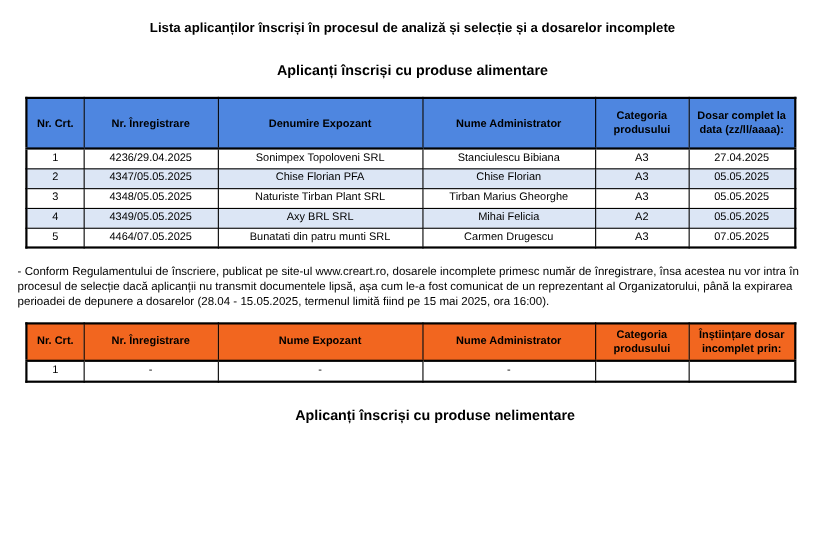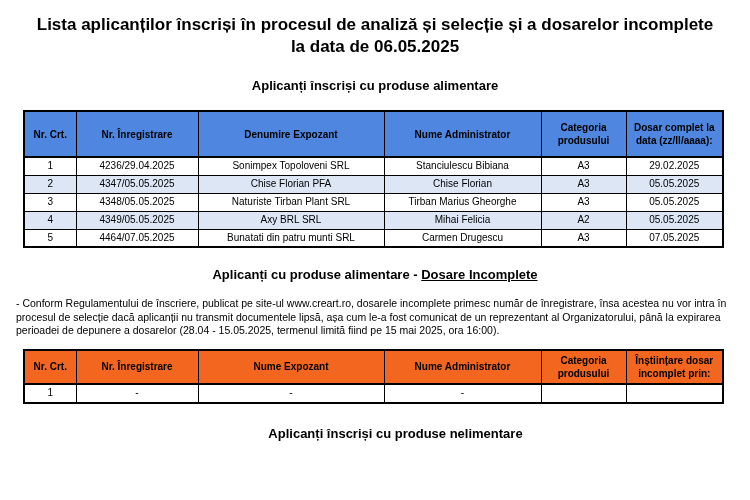--- a/index.html
+++ b/index.html
@@ -6,21 +6,21 @@
   html, body { width: 750px; height: 500px; background: #ffffff; overflow: hidden; }
   body {
     font-family: "Liberation Sans", "DejaVu Sans", sans-serif;
     color: #000;
   }
   .page { width: 750px; height: 500px; position: relative; }
 
   .doc-title {
     margin-top: 14px;
     text-align: center;
-    font-size: 17px;
+    font-size: 12px;
     font-weight: bold;
     line-height: 22px;
   }
 
   .section-heading {
     text-align: center;
     font-size: 13px;
     font-weight: bold;
   }
   .heading-food    { margin-top: 20px; }
@@ -74,21 +74,20 @@
   col.c5 { width: 85px; }
   col.c6 { width: 97px; }
 </style>
 </head>
 <body>
 
 <div class="page">
 
   <div class="doc-title">
     <div>Lista aplicanților înscriși în procesul de analiză și selecție și a dosarelor incomplete</div>
-    <div>la data de 06.05.2025</div>
   </div>
 
   <div class="section-heading heading-food">Aplicanți înscriși cu produse alimentare</div>
 
   <table class="food-table">
     <colgroup>
         <col class="c1">
         <col class="c2">
         <col class="c3">
         <col class="c4">
@@ -105,21 +104,21 @@
         <th>Dosar complet la data (zz/ll/aaaa):</th>
       </tr>
     </thead>
     <tbody>
       <tr>
         <td>1</td>
         <td>4236/29.04.2025</td>
         <td>Sonimpex Topoloveni SRL</td>
         <td>Stanciulescu Bibiana</td>
         <td>A3</td>
-        <td>29.02.2025</td>
+        <td>27.04.2025</td>
       </tr>
       <tr>
         <td>2</td>
         <td>4347/05.05.2025</td>
         <td>Chise Florian PFA</td>
         <td>Chise Florian</td>
         <td>A3</td>
         <td>05.05.2025</td>
       </tr>
       <tr>
@@ -142,23 +141,20 @@
         <td>5</td>
         <td>4464/07.05.2025</td>
         <td>Bunatati din patru munti SRL</td>
         <td>Carmen Drugescu</td>
         <td>A3</td>
         <td>07.05.2025</td>
       </tr>
     </tbody>
   </table>
 
-  <div class="section-heading heading-incomplete">
-    <span>Aplicanți cu produse alimentare - </span><span class="underlined">Dosare Incomplete</span>
-  </div>
 
   <div class="notes">
     <div class="note">- Conform Regulamentului de înscriere, publicat pe site-ul www.creart.ro, dosarele incomplete primesc număr de înregistrare, însa acestea nu vor intra în procesul de selecție dacă aplicanții nu transmit documentele lipsă, așa cum le-a fost comunicat de un reprezentant al Organizatorului, până la expirarea perioadei de depunere a dosarelor (28.04 - 15.05.2025, termenul limită fiind pe 15 mai 2025, ora 16:00).</div>
   </div>
 
   <table class="incomplete-table">
     <colgroup>
         <col class="c1">
         <col class="c2">
         <col class="c3">

